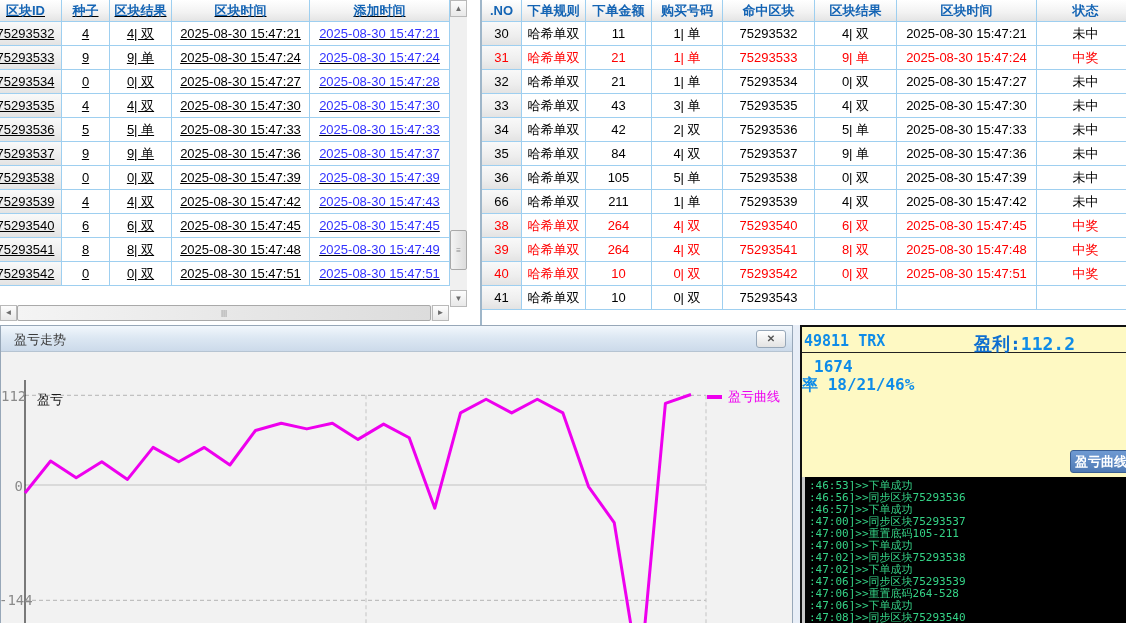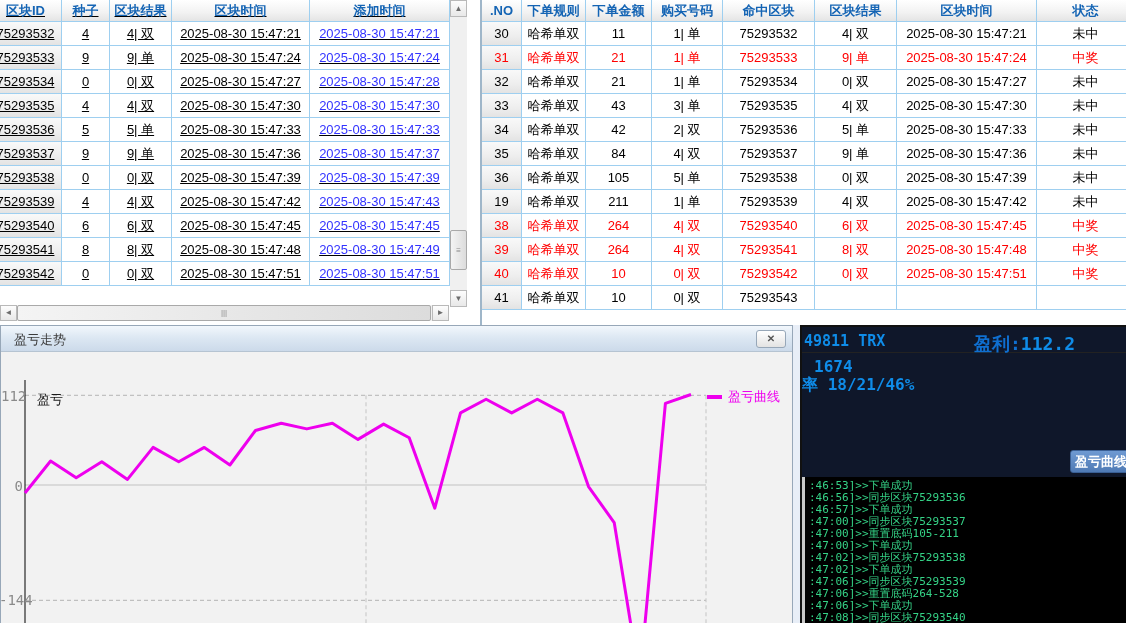--- a/index.html
+++ b/index.html
@@ -62,21 +62,21 @@
   #ytick-bot { left:-2px; top:240px; }
   #chart-legend { position:absolute; left:706px; top:36px; display:flex; align-items:center; gap:6px; }
   #legend-dash { width:15px; height:4px; background:#ee00ee; }
   #legend-label { font-size:13px; color:#ee00ee; }
   #chart-svg { position:absolute; left:0; top:0; }
 
   
   #stats-panel { position:absolute; left:800px; top:325px; width:326px; height:298px;
                  border-left:2px solid #111; border-top:2px solid #111; background:#fff;
                  font-family:"DejaVu Sans Mono", monospace; }
-  #stats-top { position:relative; width:100%; height:150px; background:#0f172a; color:#0f8ce8; font-weight:bold; }
+  #stats-top { position:relative; width:100%; height:150px; background:#fef9c3; color:#0f8ce8; font-weight:bold; }
   #stats-row1 { position:absolute; left:0; top:2px; width:100%; height:24px; border-bottom:1px solid #222; }
   #stats-balance { position:absolute; left:2px; top:3px; font-size:15px; }
   #stats-profit { position:absolute; left:172px; top:3px; font-size:18px; }
   #stats-profit .lbl { color:#0f6fd0; }
   #stats-count { position:absolute; left:12px; top:30px; font-size:16px; }
   #stats-rate { position:absolute; left:0px; top:48px; font-size:16px; }
   #curve-button { position:absolute; right:-6px; top:123px; width:62px; height:23px;
                   background:linear-gradient(#6f9ad2,#4f7ab5); border:1px solid #3a5f94; border-radius:3px;
                   color:#fff; font-size:13px; font-weight:bold; text-align:center; line-height:21px;
                   font-family:"Liberation Sans", sans-serif; }
@@ -274,21 +274,21 @@
             <td class="rowhead">36</td>
             <td>哈希单双</td>
             <td>105</td>
             <td>5| 单</td>
             <td>75293538</td>
             <td>0| 双</td>
             <td>2025-08-30 15:47:39</td>
             <td>未中</td>
           </tr>
           <tr>
-            <td class="rowhead">19</td>
+            <td class="rowhead">66</td>
             <td>哈希单双</td>
             <td>211</td>
             <td>1| 单</td>
             <td>75293539</td>
             <td>4| 双</td>
             <td>2025-08-30 15:47:42</td>
             <td>未中</td>
           </tr>
           <tr class="win">
             <td class="rowhead">38</td>

